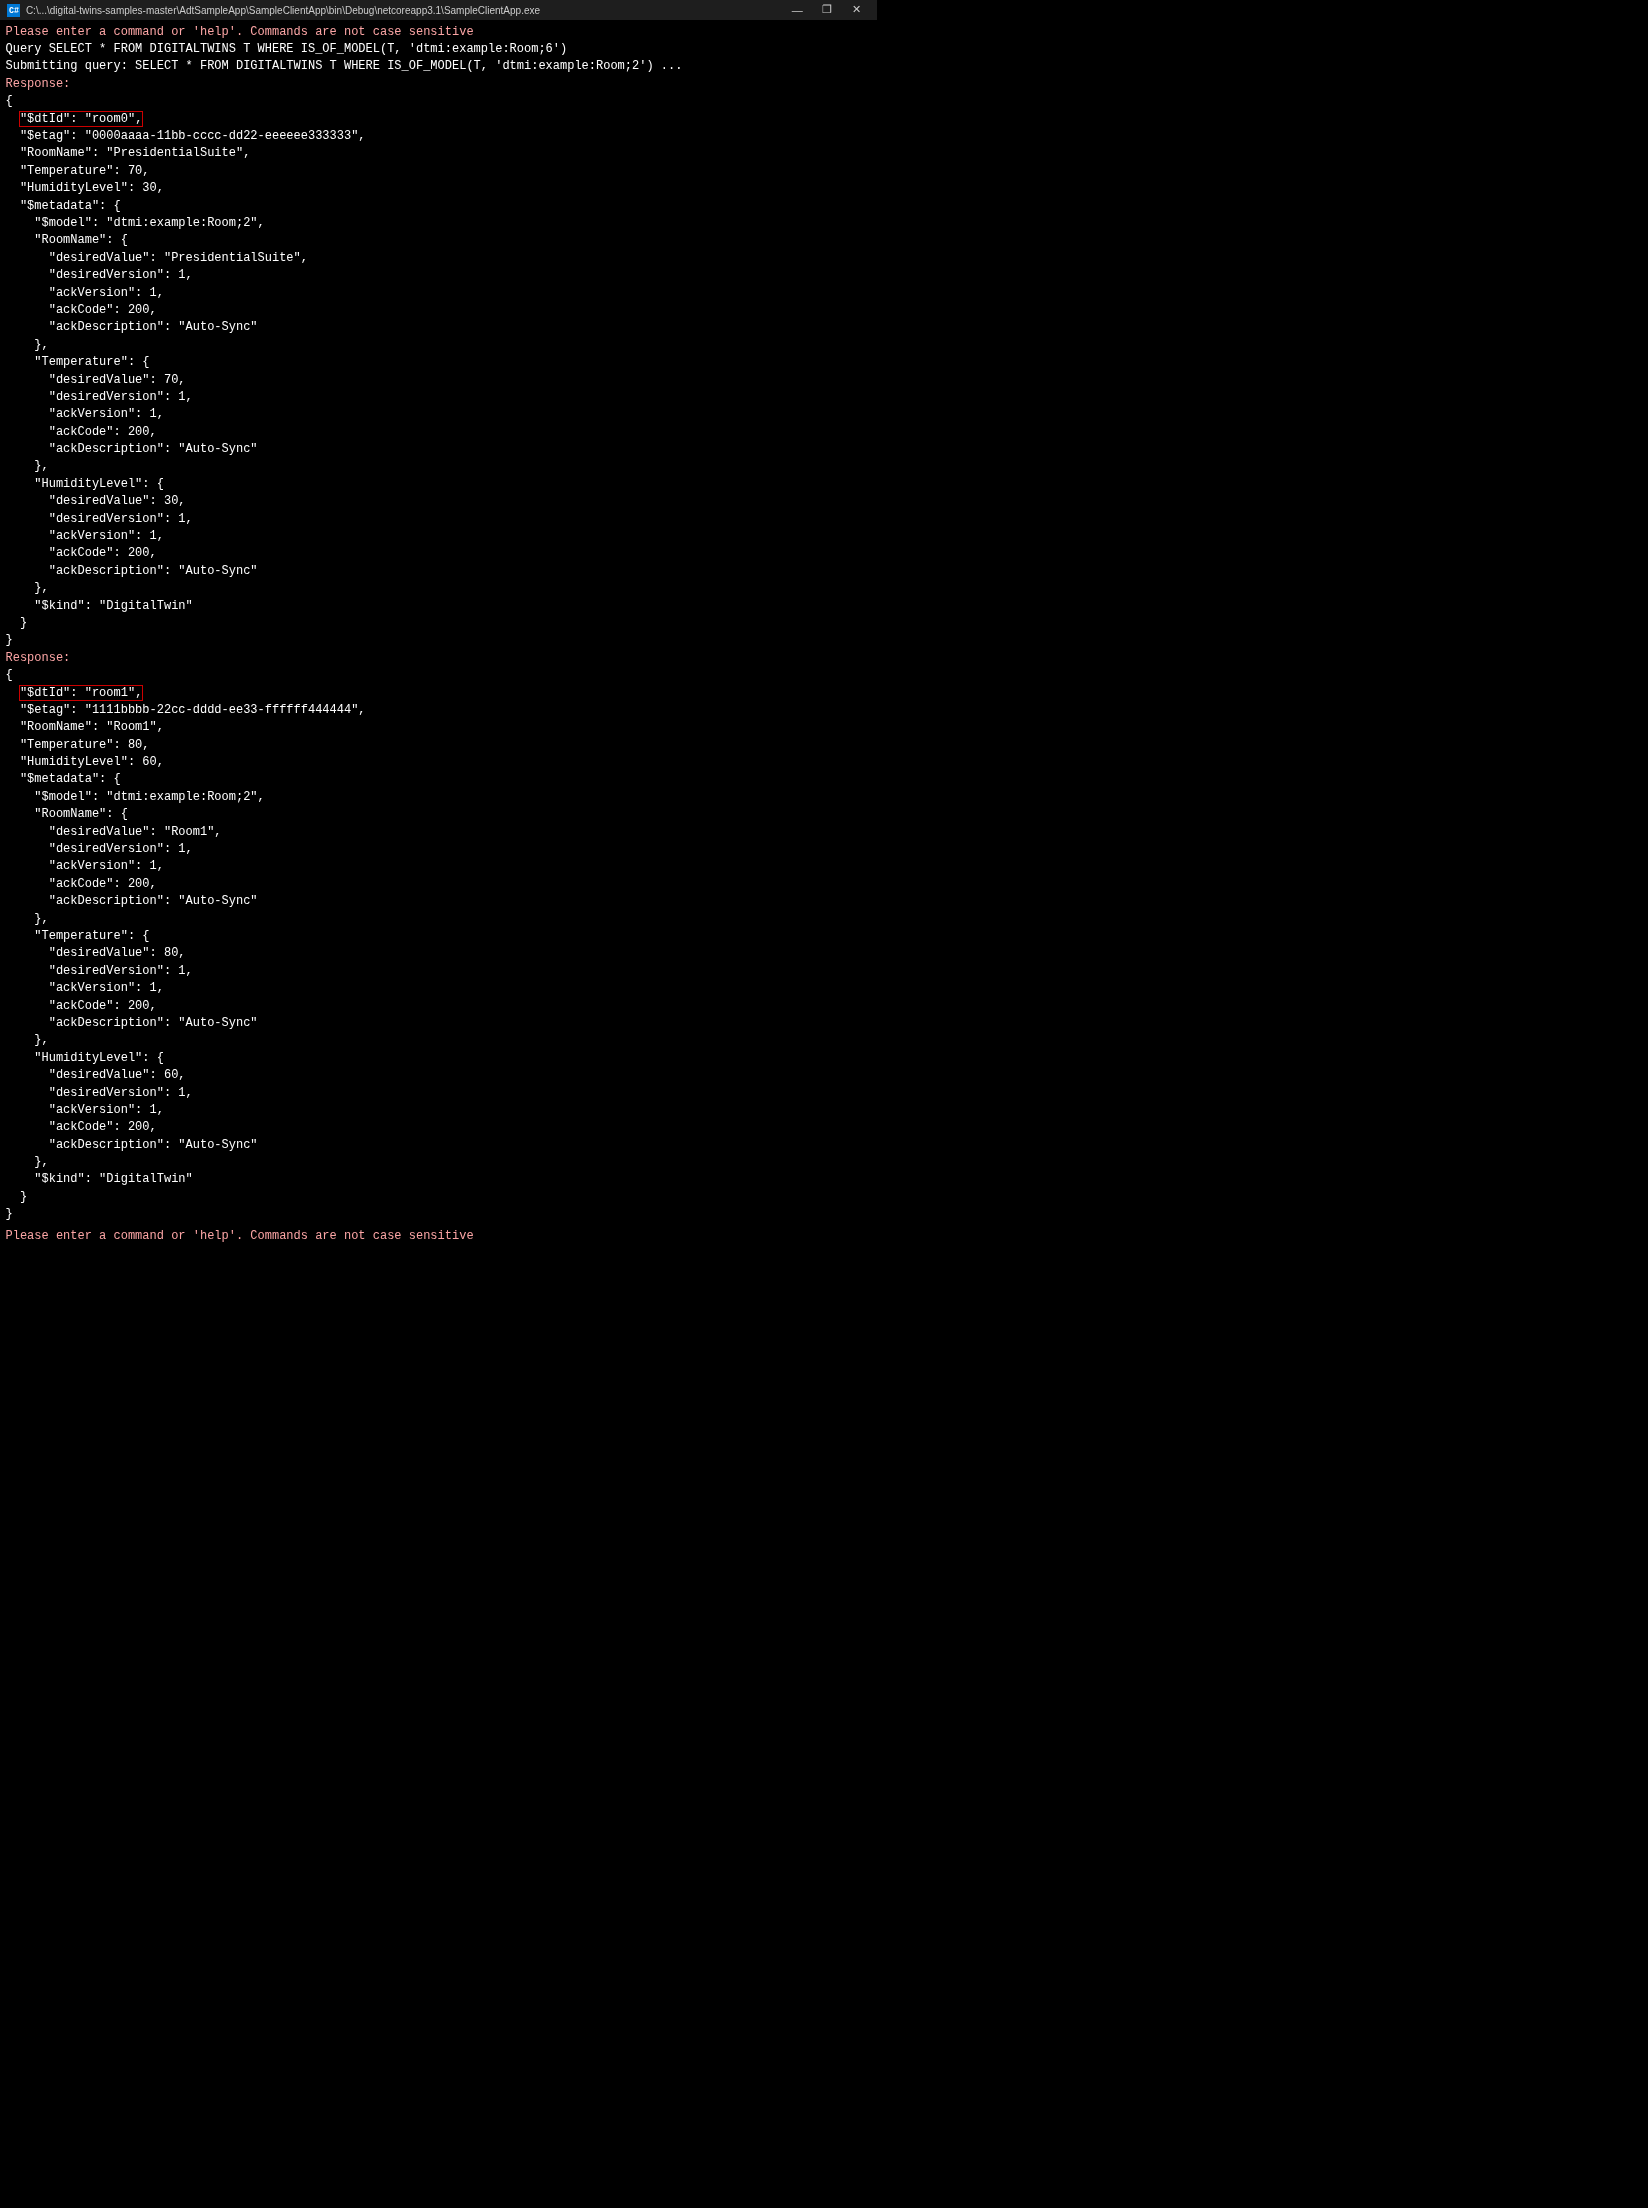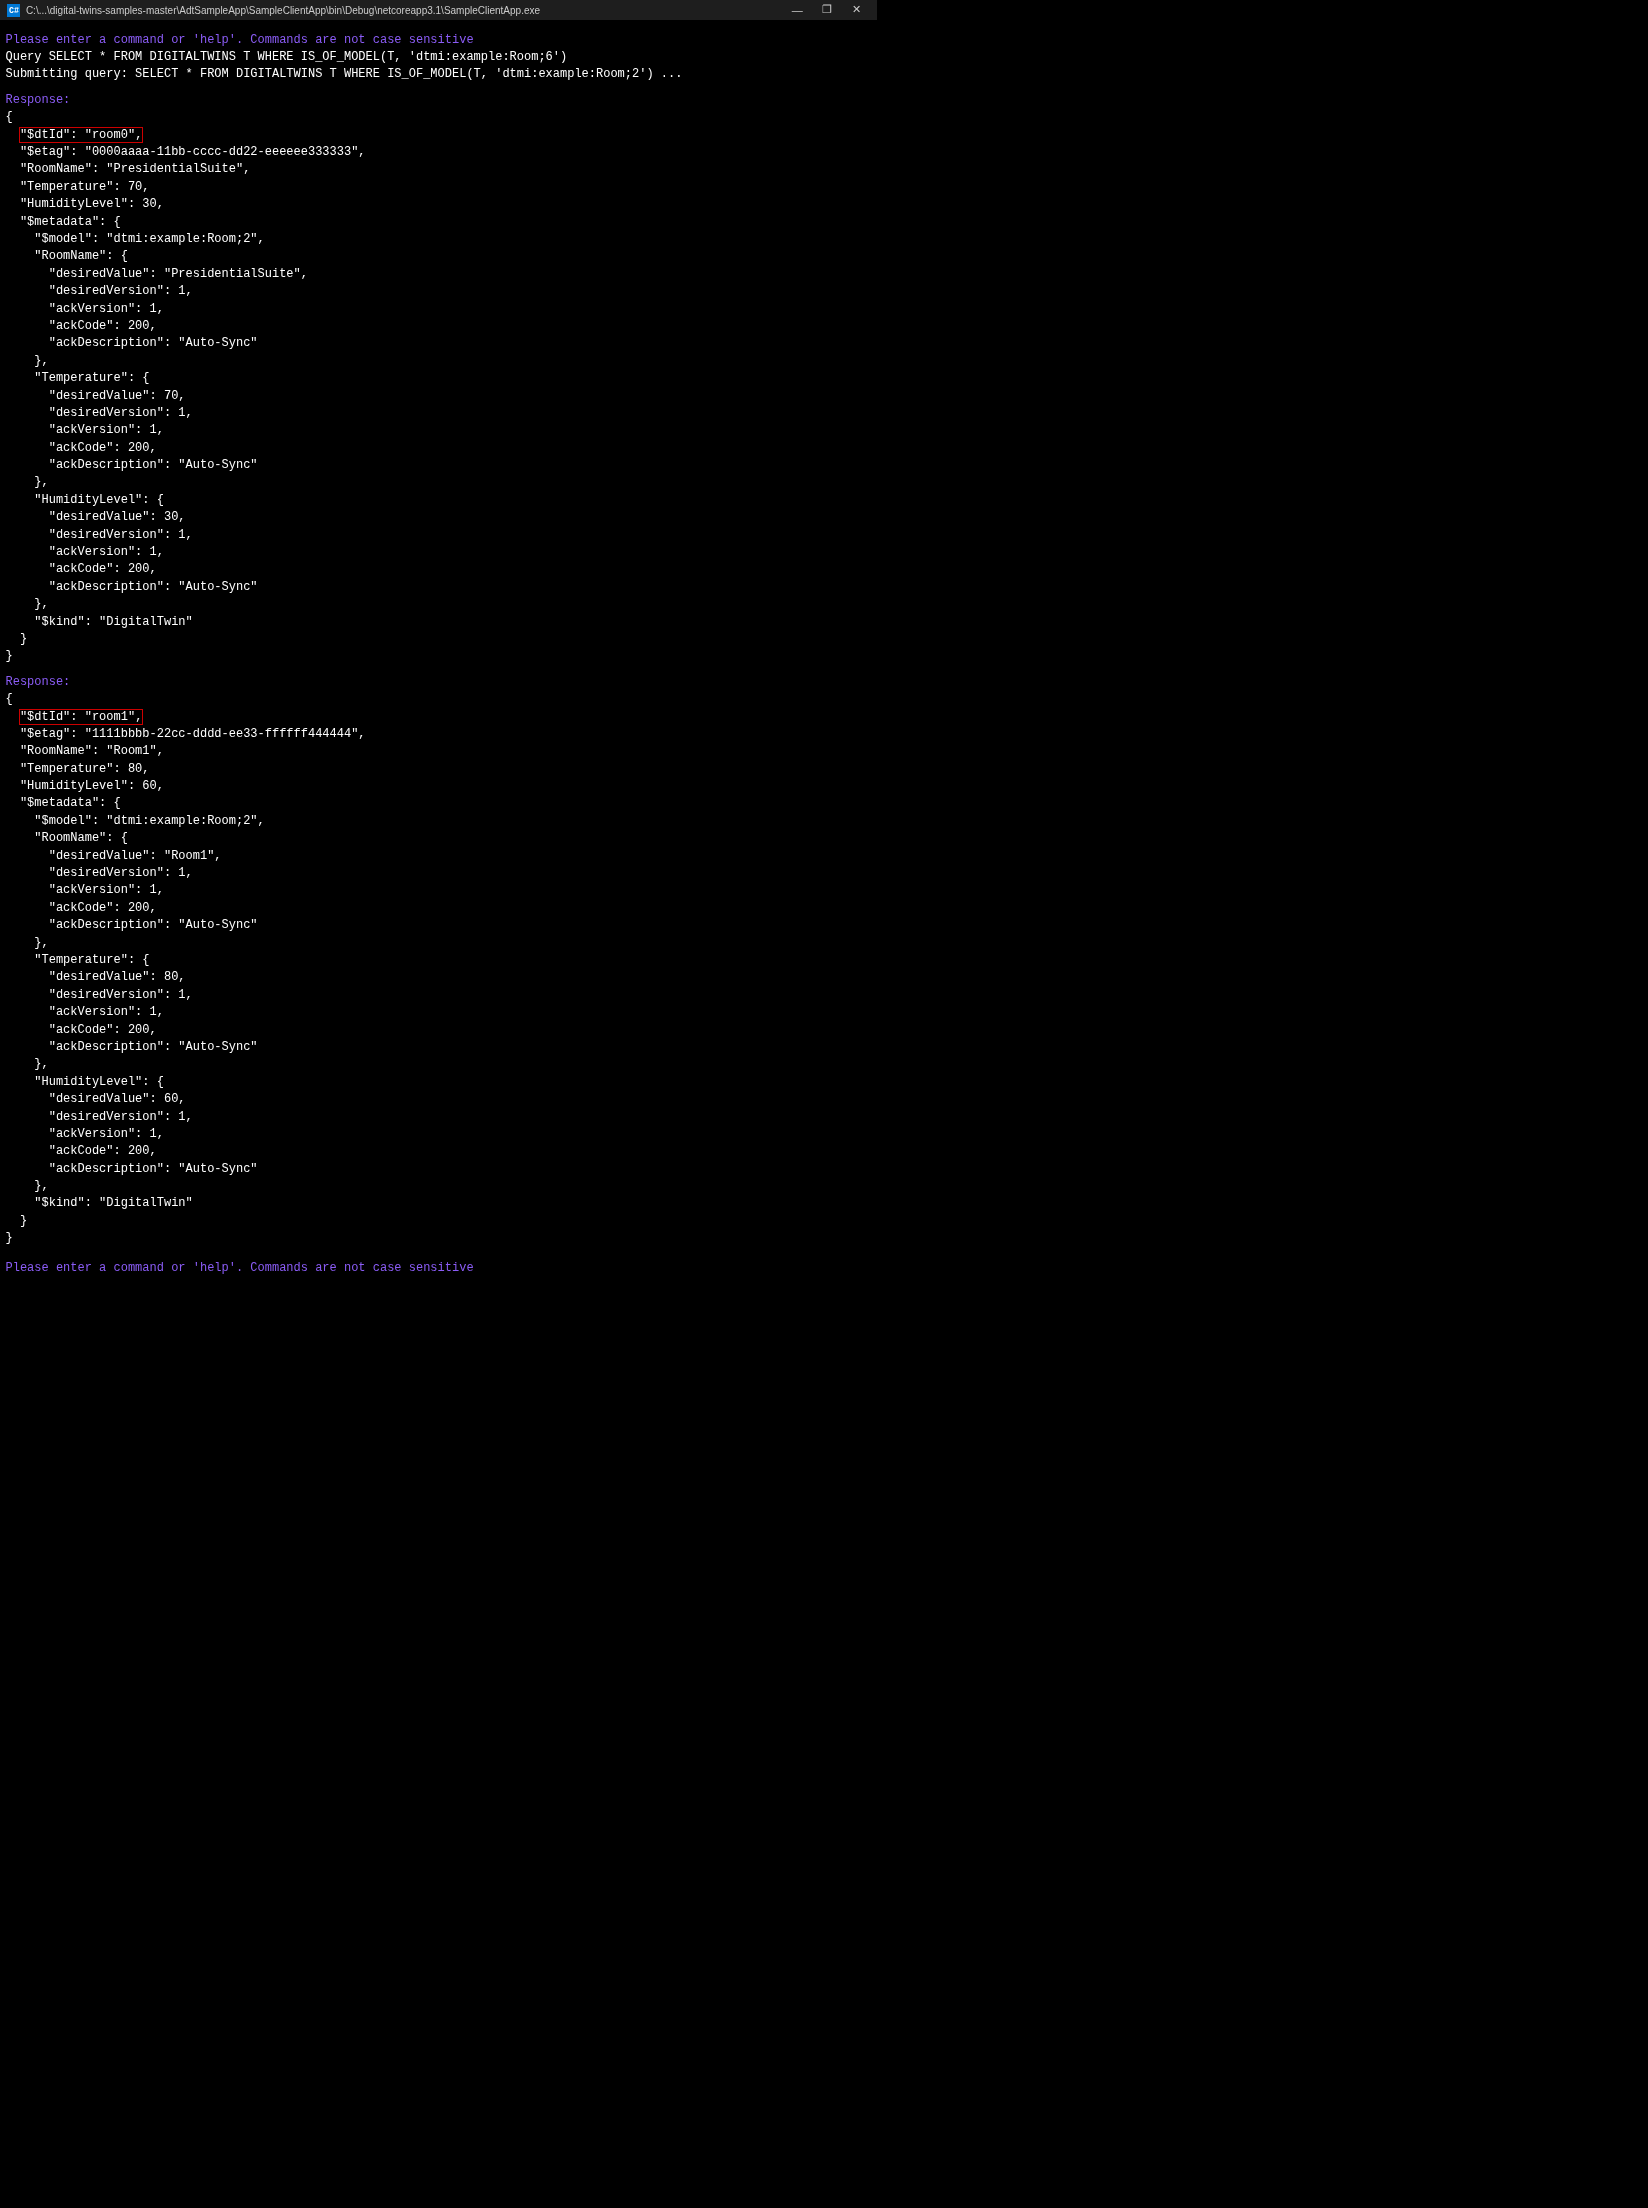--- a/index.html
+++ b/index.html
@@ -85,21 +85,21 @@
       padding: 3.7px 5.5px;
       overflow-y: auto;
       line-height: 1.45;
     }
 
     .line {
       white-space: pre;
       display: block;
     }
 
-    .cyan { color: #8b5cf6; margin-top: 8px; }
+    .cyan { color: #fca5a5; }
     .white { color: #ffffff; }
 
     .highlighted-id {
       outline: 1.8px solid #cc0000;
       outline-offset: 0.9px;
       color: #ffffff;
     }
 
     .bottom-bar {
       background: #000000;

